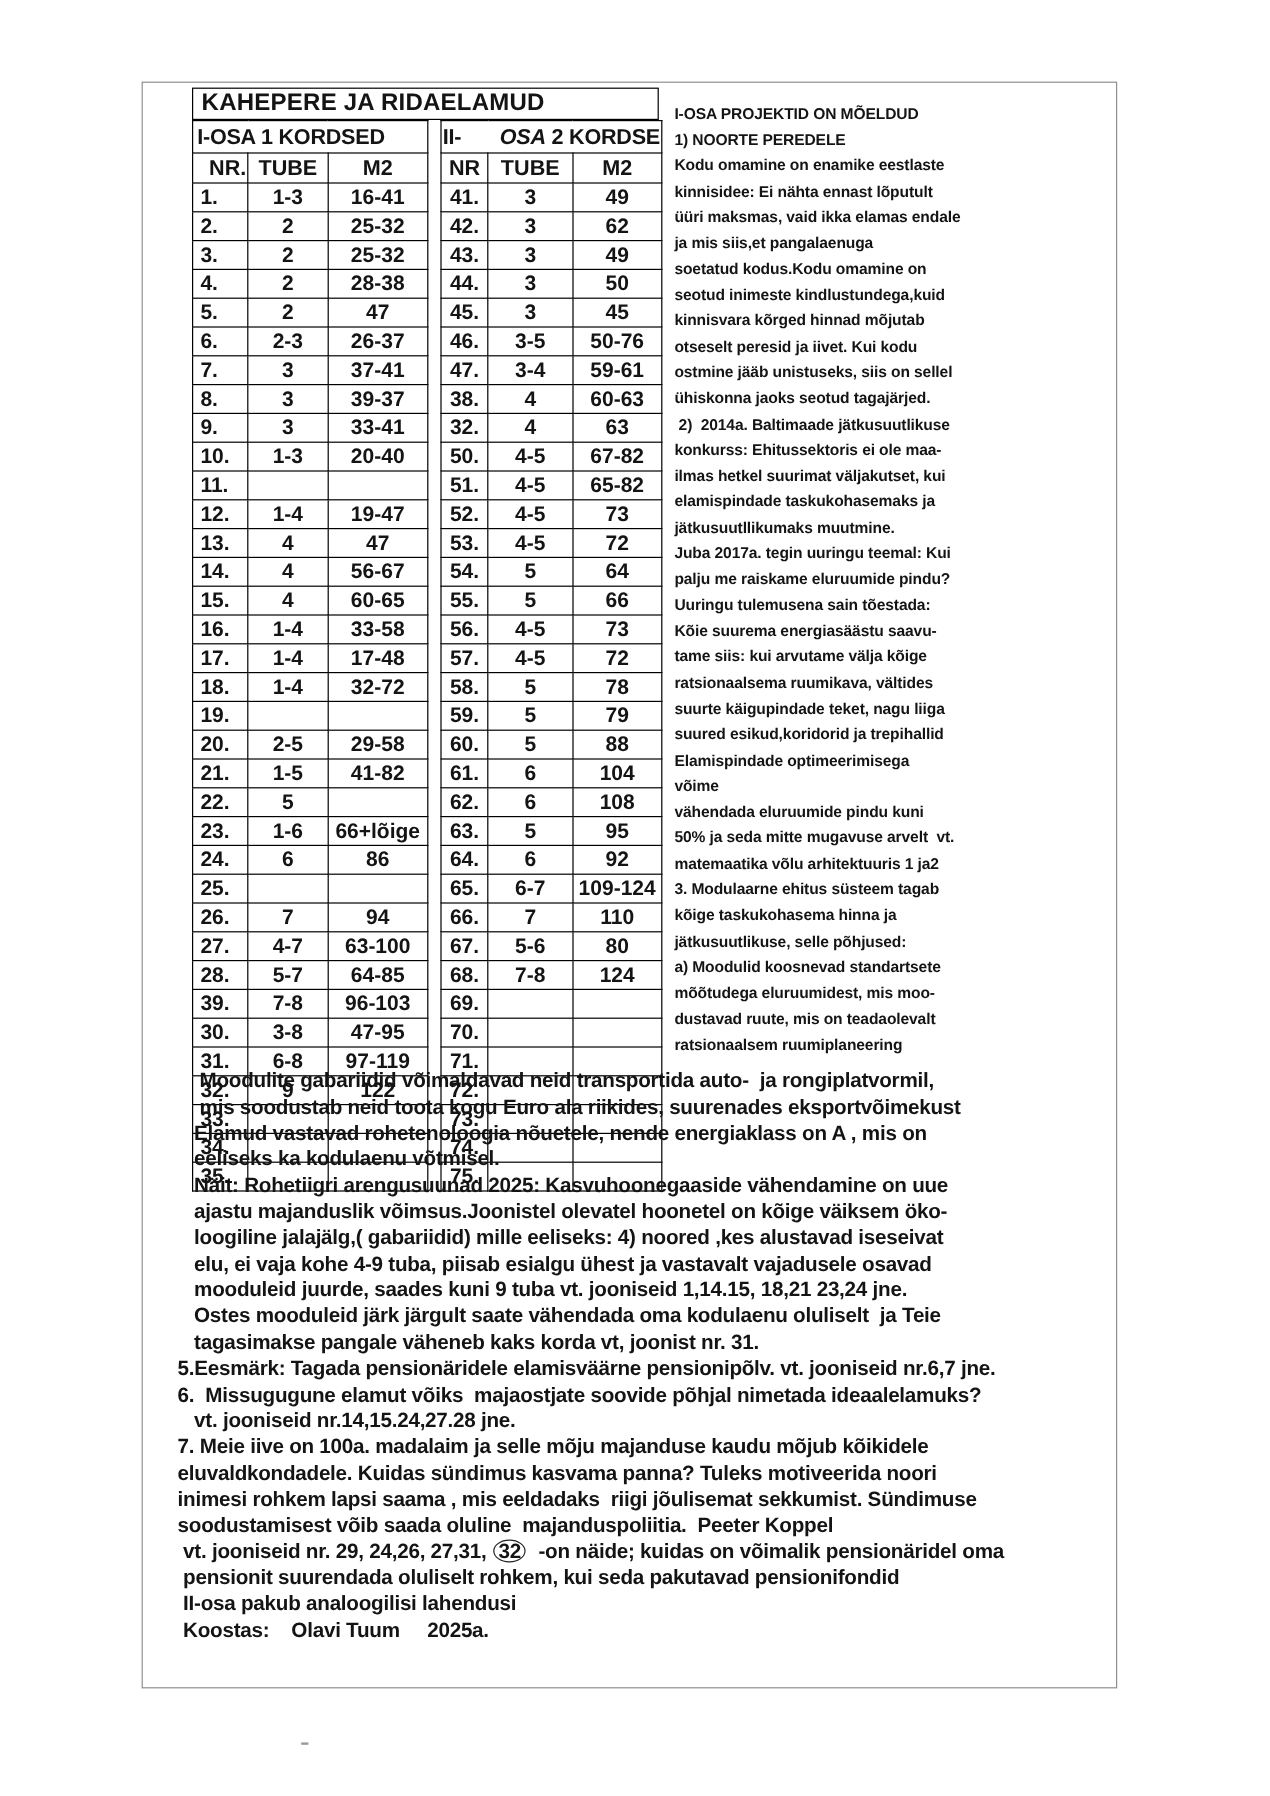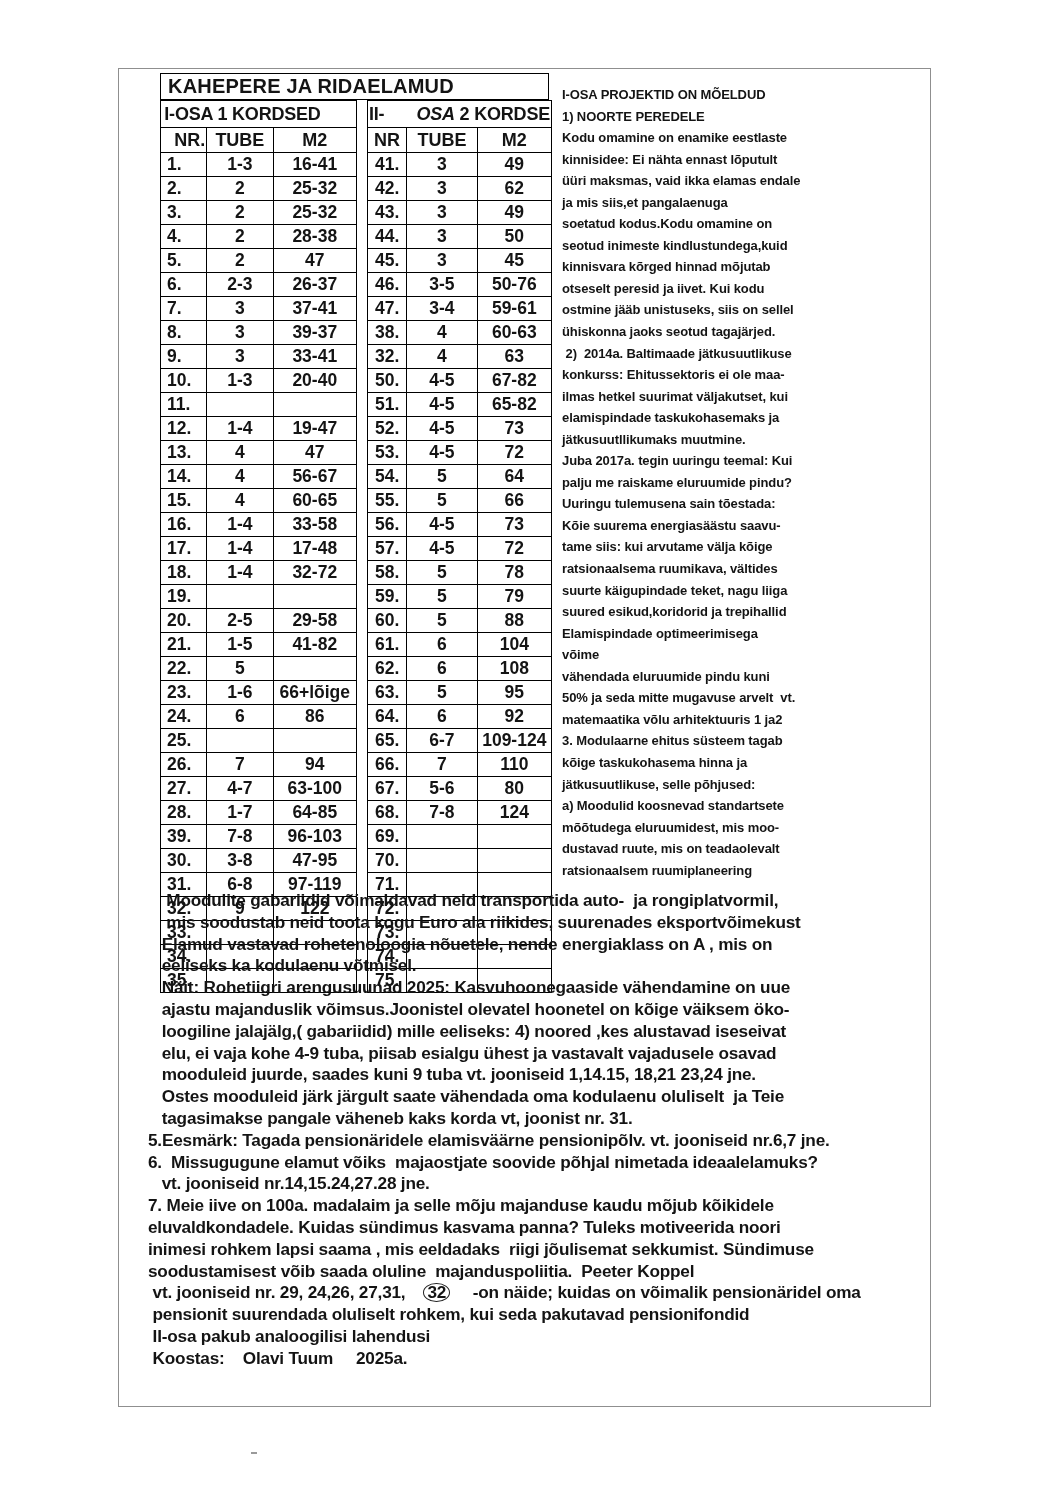--- a/index.html
+++ b/index.html
@@ -16,21 +16,21 @@
   table.tbl td{height:20.2px;font-size:17.5px;text-align:center;vertical-align:middle;}
   .tbl-left{left:160px;top:100px;width:197px;}
   .tbl-right{left:367px;top:100px;width:185px;}
   .tbl-left tr.cols th.h0{text-align:right;padding-left:5px;}
   .tbl-left td.c0{text-align:left;padding-left:6px;}
   .it{font-style:italic;margin-left:32px;}
   .side-text{position:absolute;left:562px;top:84px;width:372px;font-size:13px;line-height:21.55px;
              white-space:pre;letter-spacing:-0.1px;}
   .bottom-text{position:absolute;left:148px;top:890px;width:786px;font-size:17.2px;line-height:21.8px;
                white-space:pre;letter-spacing:-0.2px;}
-  .circled{display:inline-block;border:1.4px solid #222;border-radius:50%;padding:0 3px;margin:0 18px;
+  .circled{display:inline-block;border:1.4px solid #222;border-radius:50%;padding:0 3px;margin:0 6px;
            line-height:17px;}
   .stray-mark{position:absolute;left:251px;top:1452px;width:6px;height:2px;background:#9a9a9a;}
 </style>
 </head>
 <body>
 
 <div class="page">
   <div class="frame"></div>
 
   <div class="title-box">KAHEPERE JA RIDAELAMUD</div>
@@ -182,21 +182,21 @@
           <td class="c1">7</td>
           <td class="c2">94</td>
         </tr>
         <tr>
           <td class="c0">27.</td>
           <td class="c1">4-7</td>
           <td class="c2">63-100</td>
         </tr>
         <tr>
           <td class="c0">28.</td>
-          <td class="c1">1-7</td>
+          <td class="c1">5-7</td>
           <td class="c2">64-85</td>
         </tr>
         <tr>
           <td class="c0">39.</td>
           <td class="c1">7-8</td>
           <td class="c2">96-103</td>
         </tr>
         <tr>
           <td class="c0">30.</td>
           <td class="c1">3-8</td>

